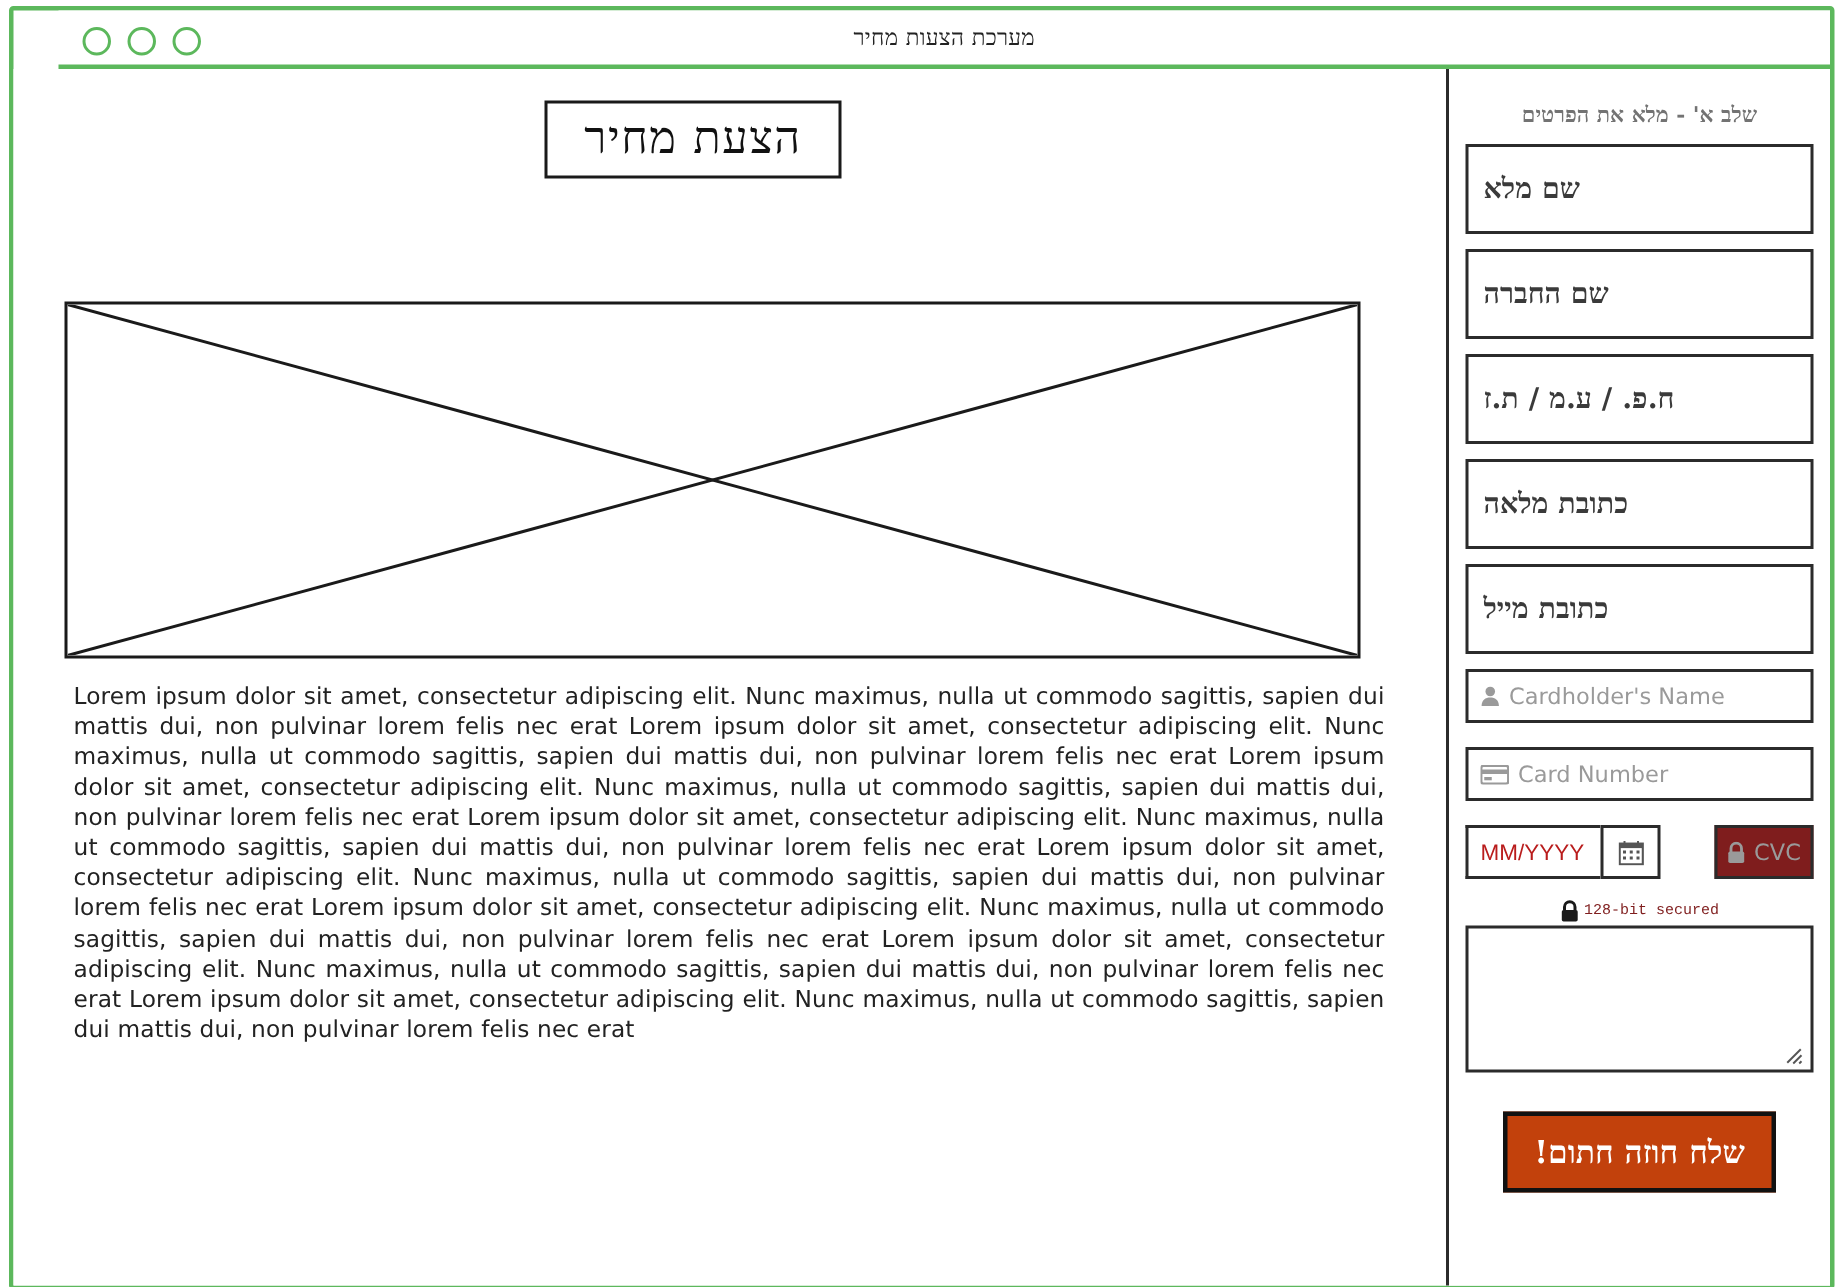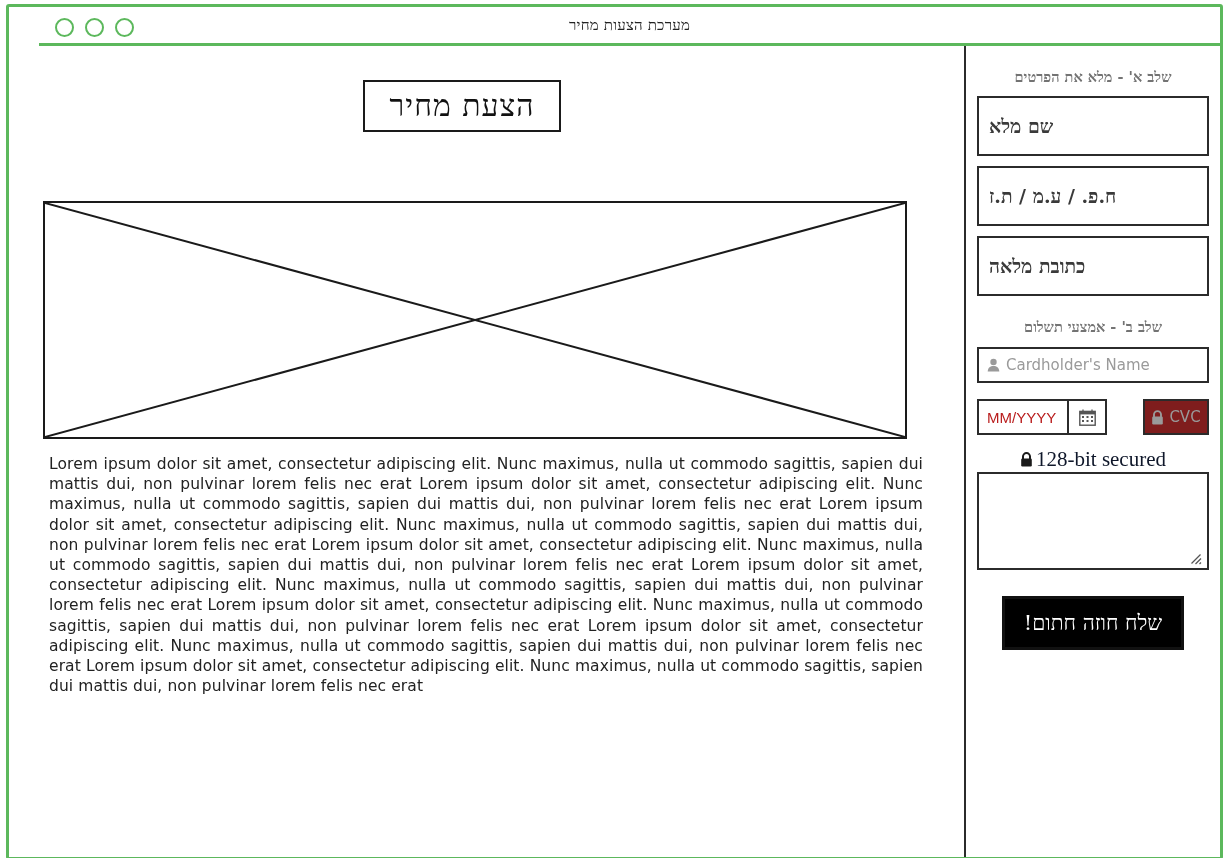--- a/index.html
+++ b/index.html
@@ -78,21 +78,21 @@
     left: 0;
     top: 0;
     width: 956px;
     height: 811px;
     box-sizing: border-box;
   }
 
   .doc-title-box {
     position: absolute;
     left: 354px;
-    top: 34px;
+    top: 21px;
     width: 198px;
     height: 52px;
     box-sizing: border-box;
     border: 2px solid #1a1a1a;
     background: #ffffff;
     display: flex;
     align-items: center;
     justify-content: center;
     direction: rtl;
   }
@@ -264,23 +264,23 @@
 
   .secured {
     display: flex;
     align-items: center;
     justify-content: center;
     gap: 3px;
     direction: ltr;
     padding: 6px 0 2px 0;
   }
   .secured .txt {
-    font-family: Liberation Serif, serif;
-    font-size: 21px;
-    color: #0f172a;
+    font-family: Liberation Mono, monospace;
+    font-size: 10px;
+    color: #7f1d1d;
     line-height: 1;
   }
 
   .signature-box {
     box-sizing: border-box;
     width: 100%;
     height: 98px;
     border: 2px solid #2b2b2b;
     background: #ffffff;
     position: relative;
@@ -296,25 +296,25 @@
   .submit-wrap {
     display: flex;
     justify-content: center;
     padding-top: 26px;
   }
   .submit-btn {
     box-sizing: border-box;
     min-width: 182px;
     height: 54px;
     border: 3px solid #111111;
-    background: #000000;
+    background: #c2410c;
     color: #ffffff;
     font-family: "DejaVu Serif", serif;
     font-size: 21px;
-    font-weight: normal;
+    font-weight: bold;
     direction: rtl;
     display: flex;
     align-items: center;
     justify-content: center;
     cursor: pointer;
     padding: 18px 14px;
   }
 
   .icon { display: inline-flex; align-items: center; justify-content: center; }
 </style>
@@ -352,38 +352,53 @@
 
     <div class="sidebar">
       <div class="sidebar-inner">
 
         <div class="step-label">שלב א' - מלא את הפרטים</div>
 
         <div class="field-box">
           <span class="field-text">שם מלא</span>
         </div>
         <div class="field-box">
+          <span class="field-text">שם החברה</span>
+        </div>
+        <div class="field-box">
           <span class="field-text">ח.פ. / ע.מ / ת.ז</span>
         </div>
         <div class="field-box">
           <span class="field-text">כתובת מלאה</span>
         </div>
-
-        <div class="step-label step-b">שלב ב' - אמצעי תשלום</div>
+        <div class="field-box">
+          <span class="field-text">כתובת מייל</span>
+        </div>
+
 
         <div class="pay-input">
           <span class="icon">
             <svg width="13" height="14" viewBox="0 0 13 14" aria-hidden="true">
               <circle cx="6.5" cy="4" r="3.2" fill="#9a9a9a"></circle>
               <path d="M0.7 13.6 C0.9 9.6 3.3 8 6.5 8 C9.7 8 12.1 9.6 12.3 13.6 Z" fill="#9a9a9a"></path>
             </svg>
           </span>
           <span class="ph">Cardholder's Name</span>
         </div>
 
+        <div class="pay-input">
+          <span class="icon">
+            <svg width="19" height="13" viewBox="0 0 19 13" aria-hidden="true">
+              <rect x="0.5" y="0.5" width="18" height="12" rx="1.5" fill="none" stroke="#9a9a9a" stroke-width="1.6"></rect>
+              <rect x="0.5" y="3" width="18" height="3" fill="#9a9a9a"></rect>
+              <rect x="2.5" y="8" width="5" height="2.2" fill="#9a9a9a"></rect>
+            </svg>
+          </span>
+          <span class="ph">Card Number</span>
+        </div>
 
         <div class="pay-row">
           <div class="date-group">
             <div class="date-input">
               <span class="ph">MM/YYYY</span>
             </div>
             <div class="date-btn">
               <span class="icon">
                 <svg width="17" height="17" viewBox="0 0 17 17" aria-hidden="true">
                   <rect x="0.8" y="2.4" width="15.4" height="13.8" fill="none" stroke="#555555" stroke-width="1.4"></rect>

